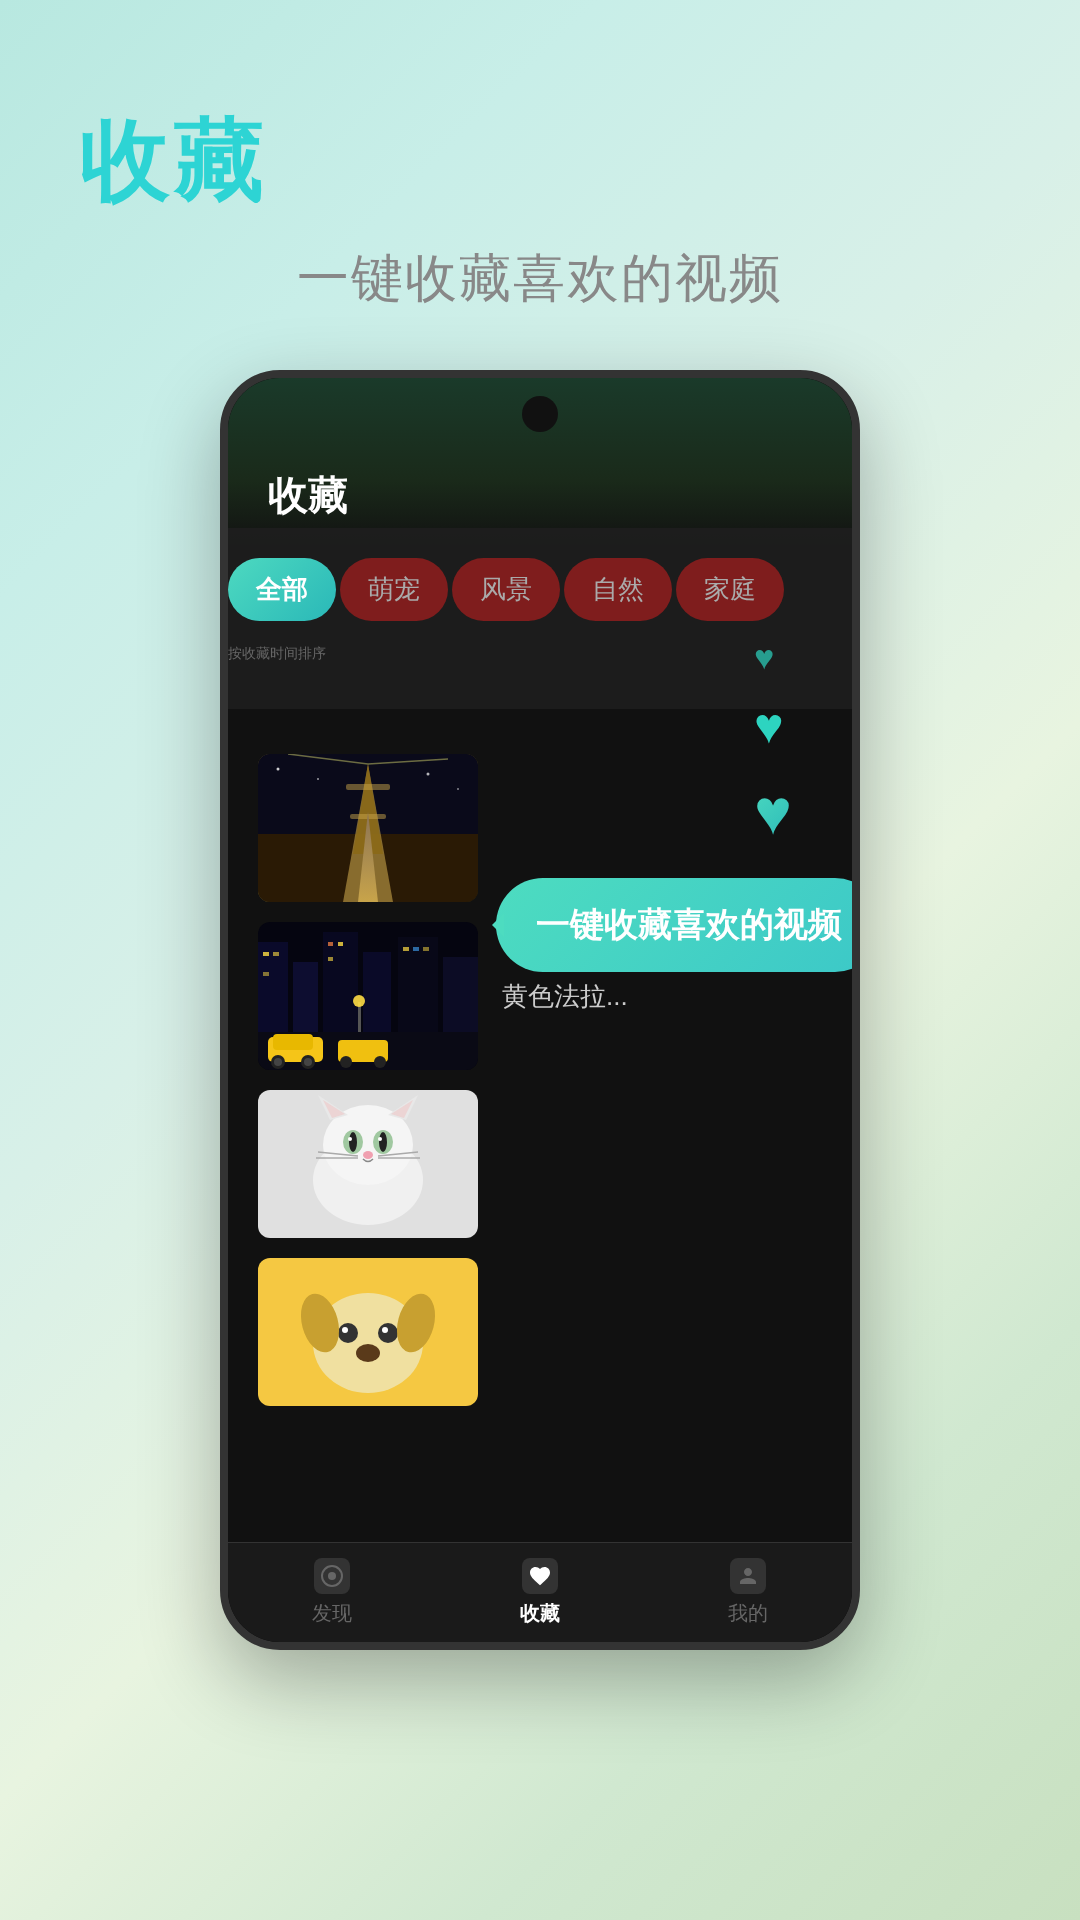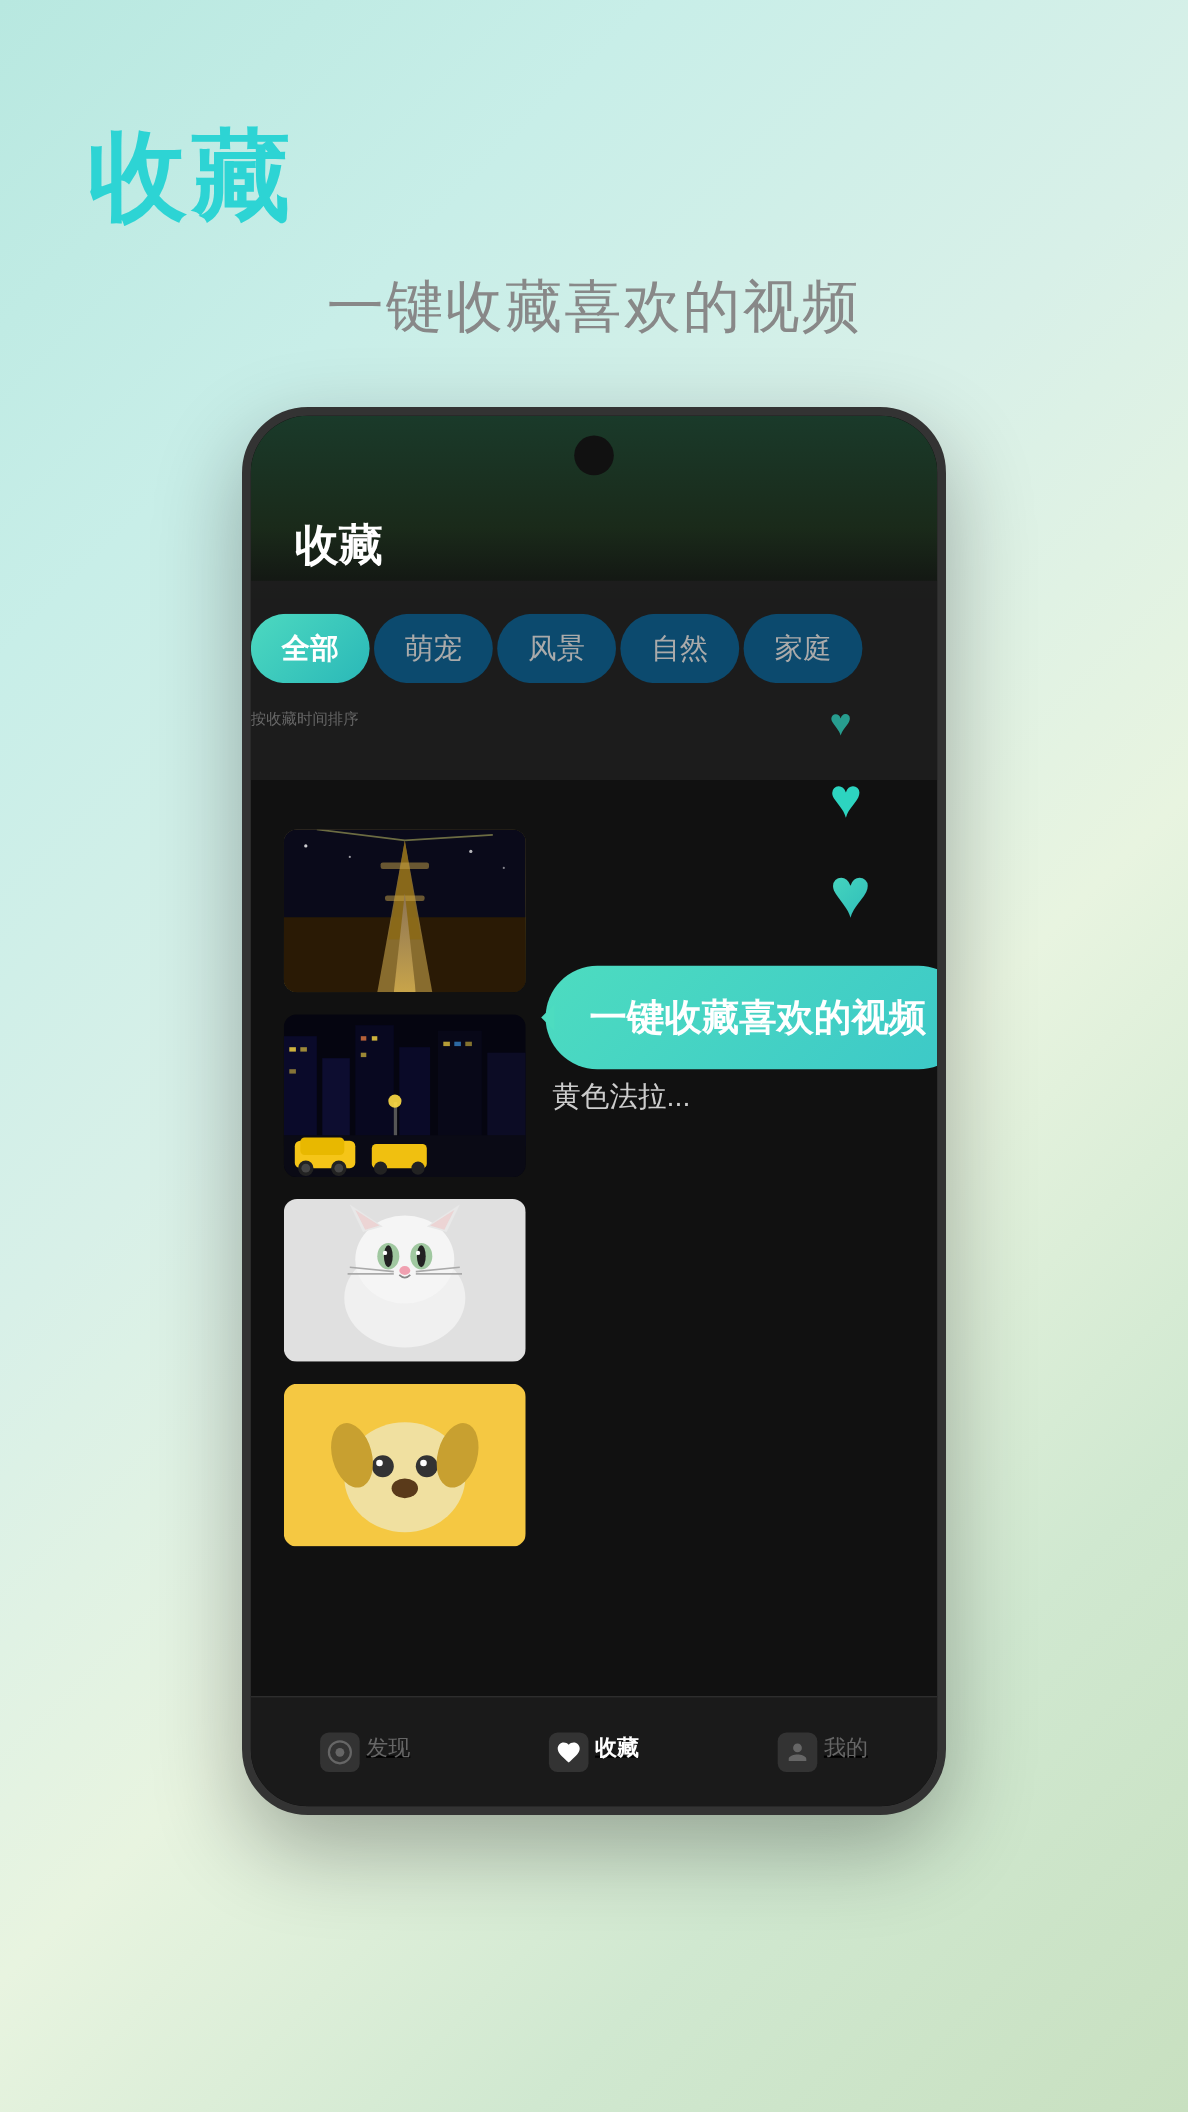--- a/index.html
+++ b/index.html
@@ -105,21 +105,21 @@
       gap: 4px;
       margin-bottom: 24px;
       overflow: hidden;
     }
 
     .filter-tab {
       padding: 14px 28px;
       border-radius: 50px;
       font-size: 26px;
       color: #aaa;
-      background: #0c4a6e;
+      background: #7f1d1d;
       white-space: nowrap;
     }
 
     .filter-tab.active {
       background: linear-gradient(135deg, #4dd9c0, #2ab8b8);
       color: #fff;
       font-weight: 600;
     }
 
     .filter-sort-text {
@@ -192,23 +192,23 @@
       height: 100px;
       background: #1a1a1a;
       display: flex;
       align-items: center;
       justify-content: space-around;
       border-top: 1px solid #333;
     }
 
     .tab-item {
       display: flex;
-      align-items: flex-start;
+      flex-direction: column;
+      align-items: center;
       gap: 6px;
-      text-decoration: underline;
     }
 
     .tab-label {
       font-size: 20px;
       color: #666;
     }
 
     .tab-label.active {
       color: #fff;
       font-weight: 600;

